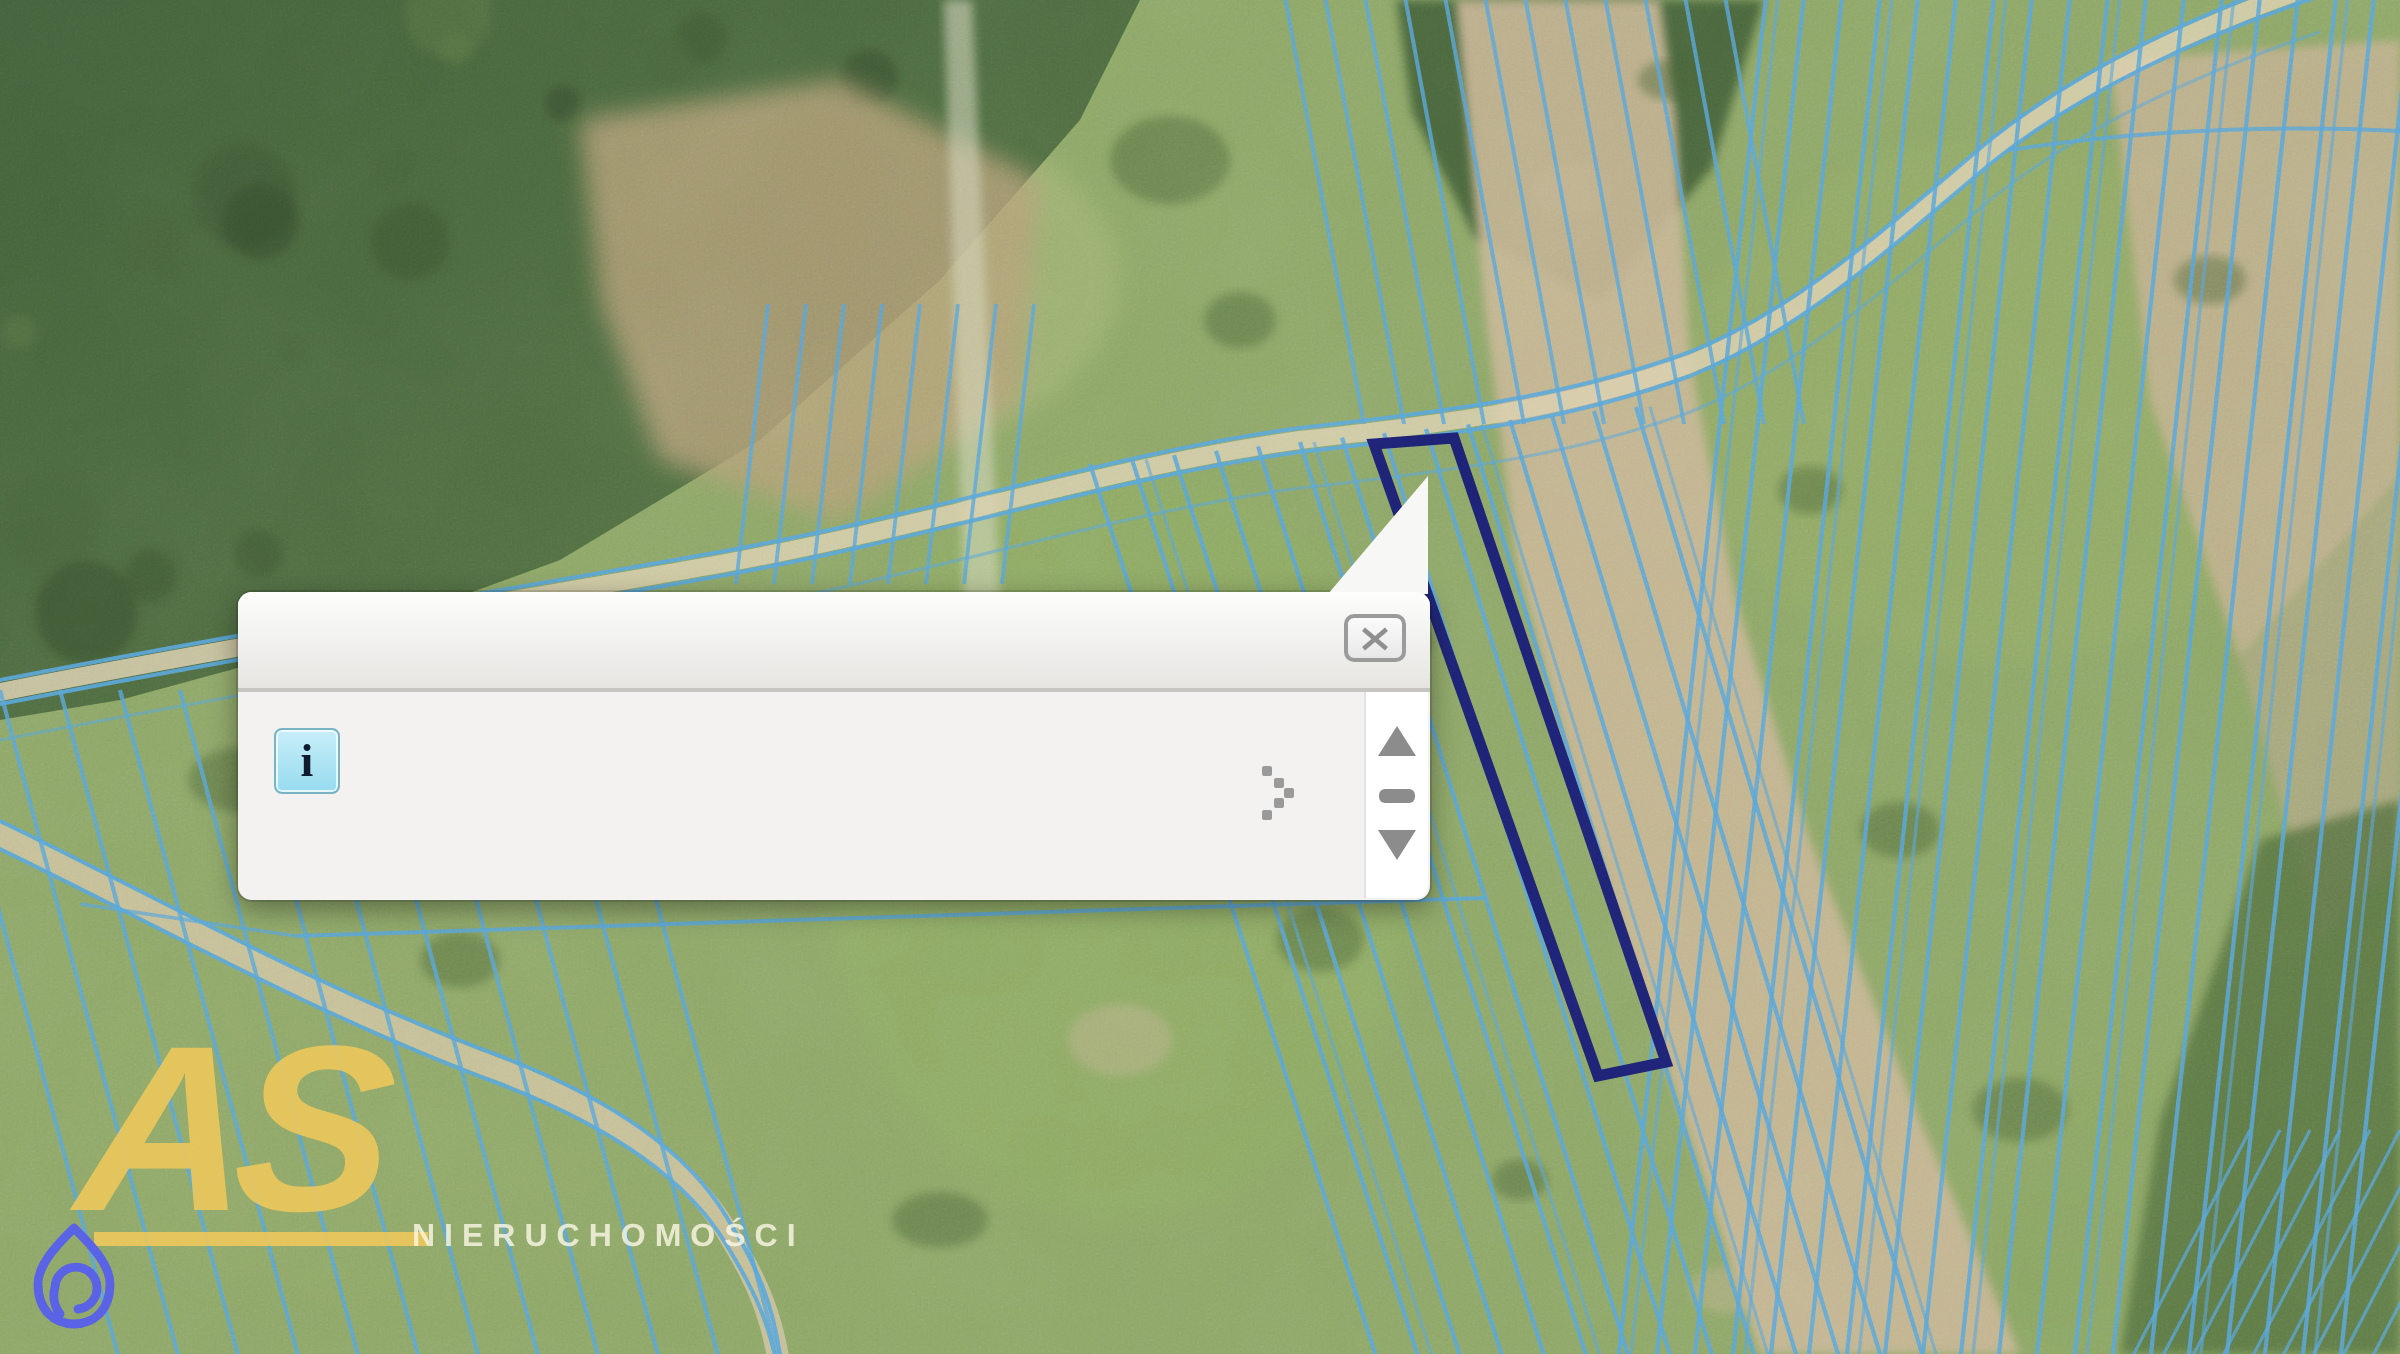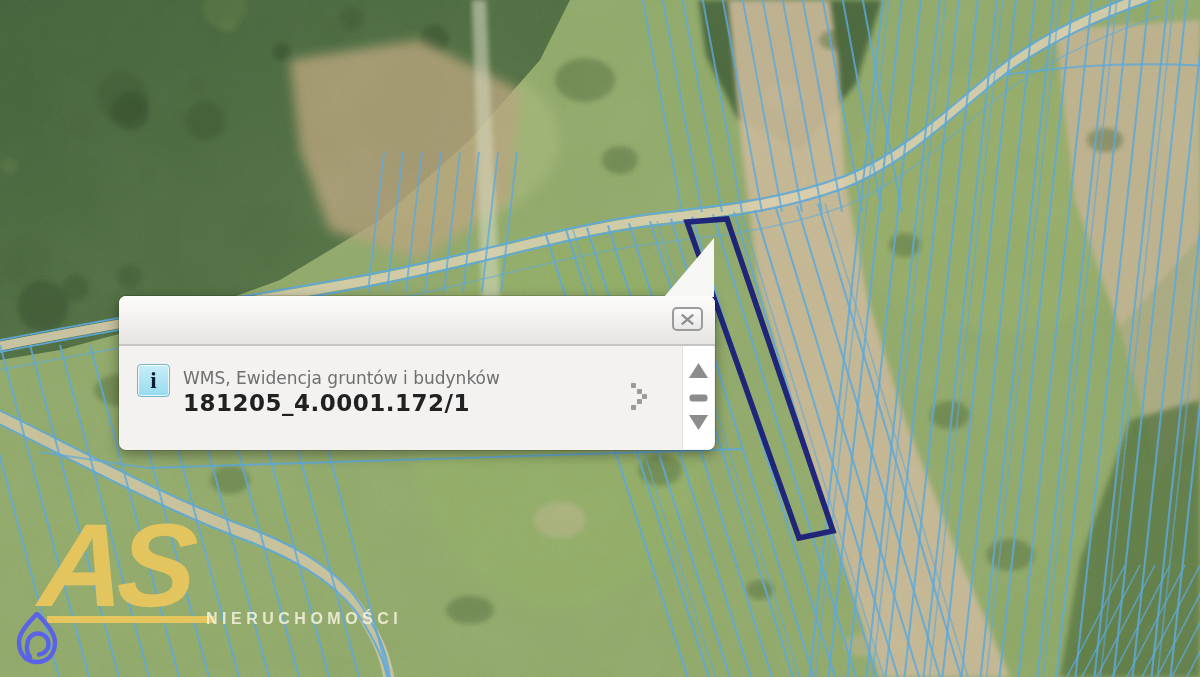--- a/index.html
+++ b/index.html
@@ -277,22 +277,20 @@
       <button class="close-btn">
         <svg width="17" height="13" viewBox="0 0 17 13">
           <line x1="2" y1="1" x2="15" y2="12" stroke="#8f8f8f" stroke-width="2.6"></line>
           <line x1="15" y1="1" x2="2" y2="12" stroke="#8f8f8f" stroke-width="2.6"></line>
         </svg>
       </button>
     </div>
 
     <div class="popup-body">
       <div class="info-icon">i</div>
-      <div class="popup-line1">WMS, Ewidencja gruntów i budynków</div>
-      <div class="popup-line2">181205_4.0001.172/1</div>
 
       <button class="chevron-btn">
         <svg width="28" height="32" viewBox="0 0 28 32">
           <g fill="#9a9a9a">
             <rect x="4" y="3" width="5" height="5" rx="1"></rect>
             <rect x="10" y="9" width="5" height="5" rx="1"></rect>
             <rect x="15" y="14" width="5" height="5" rx="1"></rect>
             <rect x="10" y="19" width="5" height="5" rx="1"></rect>
             <rect x="4" y="25" width="5" height="5" rx="1"></rect>
           </g>

